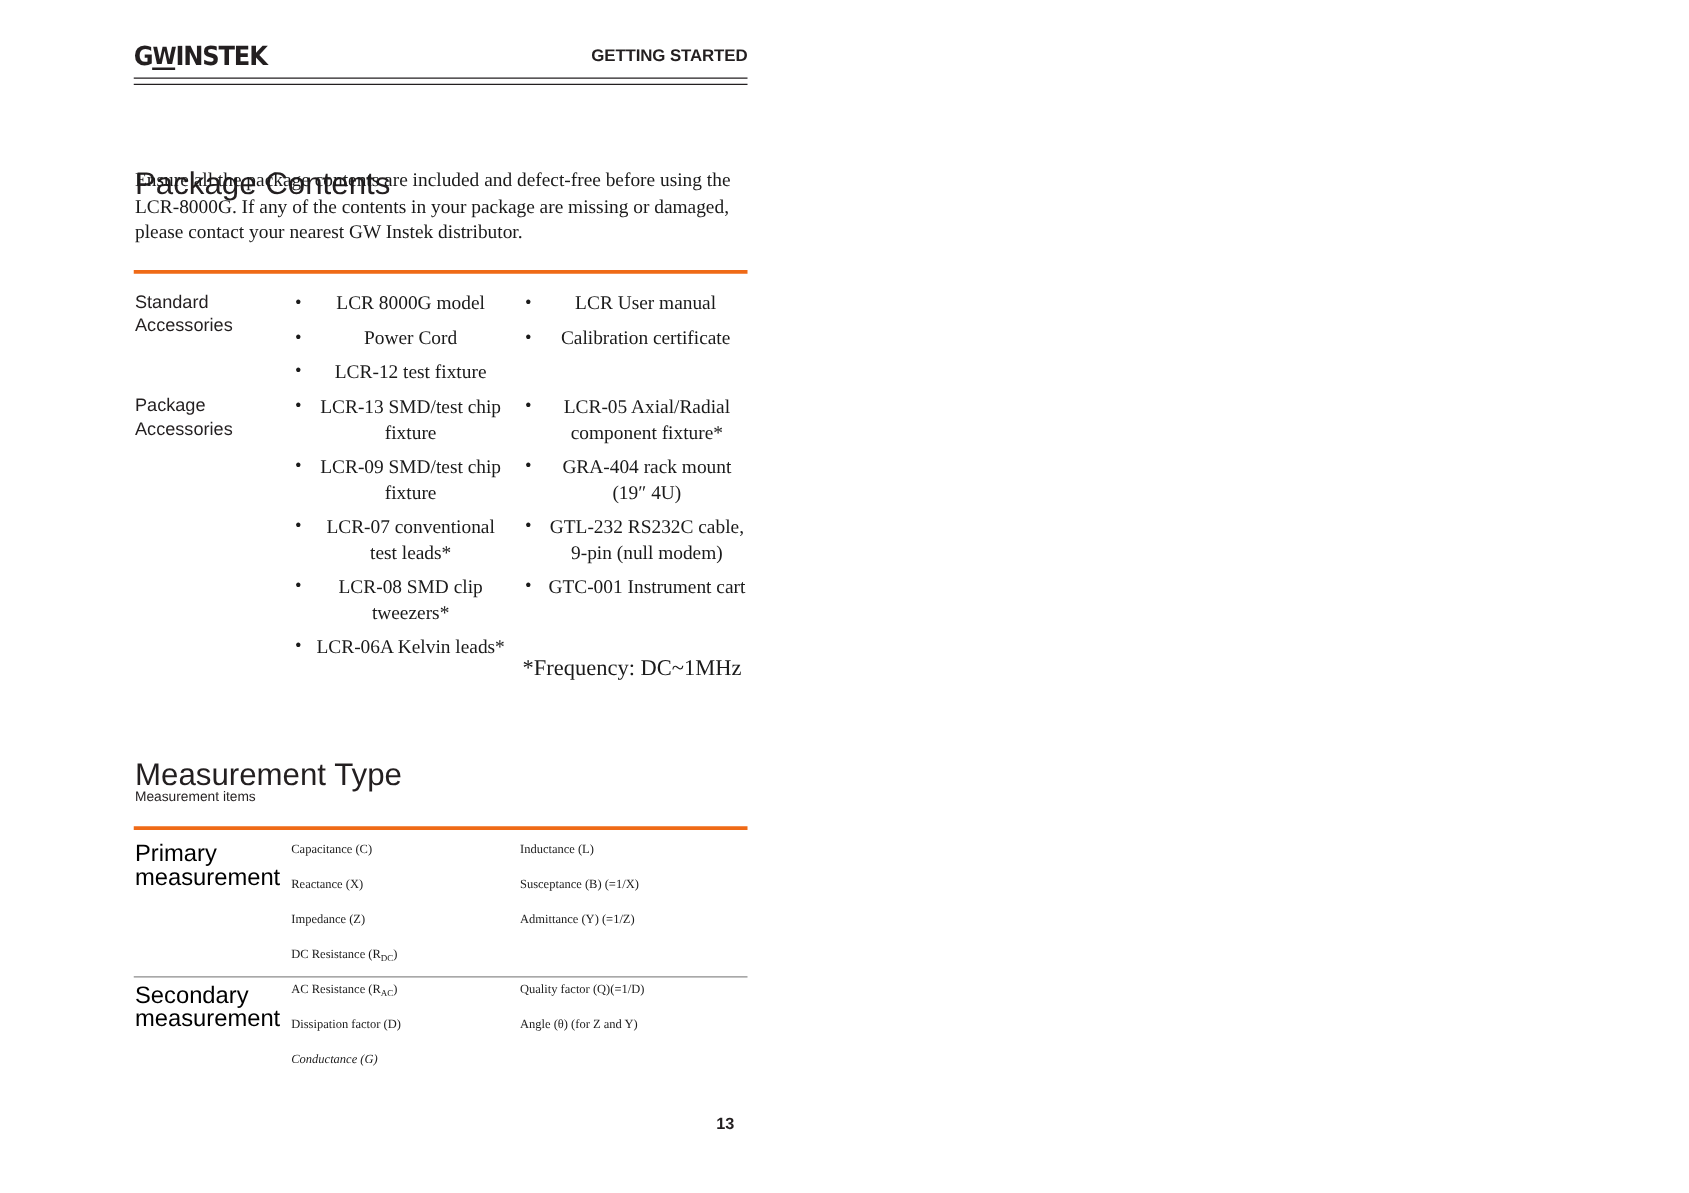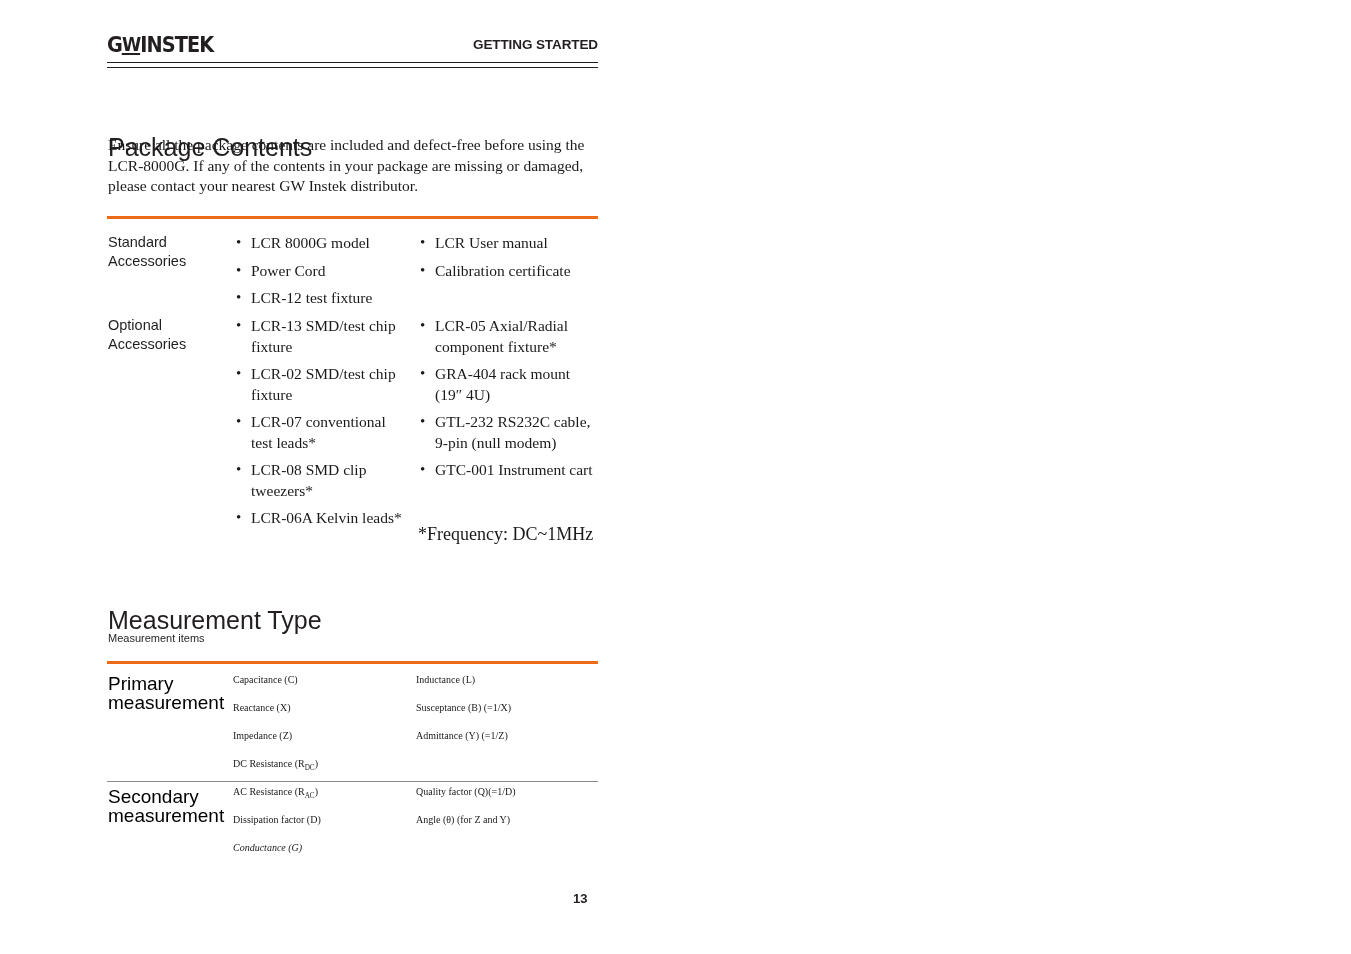--- a/index.html
+++ b/index.html
@@ -115,20 +115,21 @@
     line-height: 19px;
     color: #231f20;
     white-space: nowrap;
   }
   .pc-list {
     position: absolute;
     font-family: "Liberation Serif", serif;
     font-size: 15.5px;
     line-height: 20.5px;
     color: #1a1a1a;
+    text-align: center;
   }
   .pc-list .li {
     position: relative;
     padding-left: 17px;
     margin-bottom: 7px;
   }
   .pc-list .li::before {
     content: "\2022";
     position: absolute;
     left: 2px;
@@ -193,26 +194,26 @@
     <div class="li">LCR 8000G model</div>
     <div class="li">Power Cord</div>
     <div class="li">LCR-12 test fixture</div>
   </div>
   <div class="pc-list" style="left:418px; top:233px; width:180px;">
     <div class="li">LCR User manual</div>
     <div class="li">Calibration certificate</div>
   </div>
 
   <div class="pc-label" style="left:108px; top:316px;">
-    <div>Optional</div>
+    <div>Package</div>
     <div>Accessories</div>
   </div>
   <div class="pc-list" style="left:234px; top:316px; width:172px;">
     <div class="li">LCR-13 SMD/test chip fixture</div>
-    <div class="li">LCR-02 SMD/test chip fixture</div>
+    <div class="li">LCR-09 SMD/test chip fixture</div>
     <div class="li">LCR-07 conventional test leads*</div>
     <div class="li">LCR-08 SMD clip tweezers*</div>
     <div class="li">LCR-06A Kelvin leads*</div>
   </div>
   <div class="pc-list" style="left:418px; top:316px; width:182px;">
     <div class="li">LCR-05 Axial/Radial component fixture*</div>
     <div class="li"> GRA-404 rack mount (19″ 4U)</div>
     <div class="li">GTL-232 RS232C cable, 9-pin (null modem)</div>
     <div class="li">GTC-001 Instrument cart</div>
   </div>

